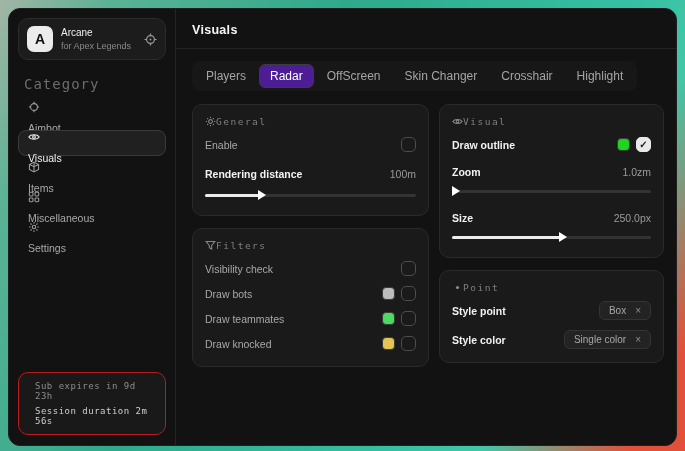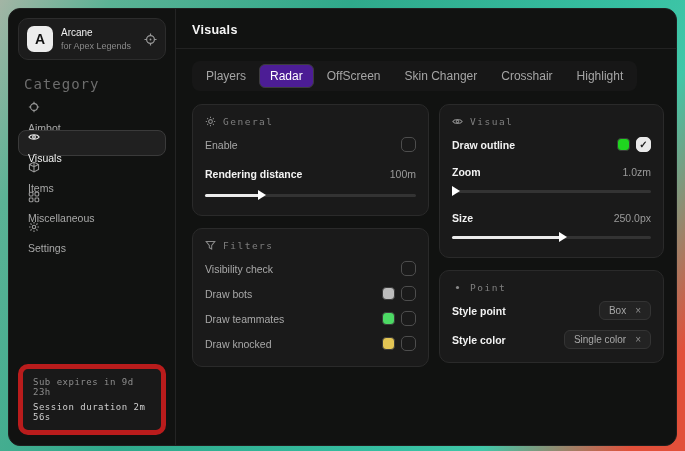--- a/index.html
+++ b/index.html
@@ -21,35 +21,35 @@
   .brand-title { color:#f0f0f0; font-size:10px; font-weight:normal; }
   .brand-sub { color:#8a8a8a; font-size:9px; margin-top:2px; }
   .target-btn { color:#9a9a9a; display:flex; }
   .category { font-family:"DejaVu Sans Mono", monospace; color:#6d6d6d; font-size:14px; letter-spacing:1px; margin:16px 6px 8px 6px; }
   .nav { display:flex; flex-direction:column; gap:4px; }
   .nav-item { display:flex; align-items:flex-start; gap:9px; height:26px; padding:0 9px; border-radius:8px; color:#a9a9a9; font-size:10.5px; border:1px solid transparent; cursor:pointer;flex-direction:column; }
   .nav-item .nicon { display:flex; color:#9a9a9a; }
   .nav-item.selected { background:#202020; border-color:#3a3a3a; color:#f2f2f2; }
   .nav-item.selected .nicon { color:#e8e8e8; }
   .flex-spacer { flex:1; }
-  .footer-card { background:#191919; border:5px solid #b91c1c; border-radius:10px; padding:8px 10px; font-family:"DejaVu Sans Mono", monospace; }
+  .footer-card { background:#191919; border:1px solid #b91c1c; border-radius:10px; padding:8px 16px; font-family:"DejaVu Sans Mono", monospace; }
   .foot-line1 { color:#8d8d8d; font-size:9px; letter-spacing:.5px; }
   .foot-line2 { color:#cfcfcf; font-size:9px; letter-spacing:.5px; margin-top:5px; }
   
   .main { flex:1; display:flex; flex-direction:column; }
   .main-header { padding:14px 16px 11px 16px; border-bottom:1px solid #222; }
   .page-title { color:#f5f5f5; font-size:12.5px; font-weight:bold; letter-spacing:.3px; }
   .tabbar { margin:12px 16px 0 16px; align-self:flex-start; display:inline-flex; gap:2px; background:#171717; border-radius:8px; padding:3px; }
   .tab { font-size:12px; color:#a5a5a5; padding:4px 10px; border-radius:6px; border:1px solid transparent; cursor:pointer; white-space:nowrap; }
   .tab.selected { background:#4c1d95; border-color:#3c3c3c; color:#fff; }
   .content { display:flex; gap:10px; padding:13px 16px; align-items:flex-start; }
   .col-left { width:237px; display:flex; flex-direction:column; gap:12px; }
   .col-right { width:225px; display:flex; flex-direction:column; gap:12px; }
   .card { background:#1a1a1a; border:1px solid #2a2a2a; border-radius:10px; padding:9px 12px 11px 12px; }
-  .card-header { display:flex; align-items:center; gap:7px; color:#7f7f7f; font-family:"DejaVu Sans Mono", monospace; font-size:9.5px; letter-spacing:1.5px; margin:2px 0 6px 0; }
+  .card-header { display:flex; align-items:center; color:#7f7f7f; font-family:"DejaVu Sans Mono", monospace; font-size:9.5px; letter-spacing:1.5px; margin:2px 0 6px 0; }
   .card-header .hicon { display:flex; color:#8a8a8a; }
   .row { display:flex; align-items:center; justify-content:space-between; min-height:23px; }
   .row-label { color:#a8a8a8; font-size:10.5px; }
   .row-label.strong { color:#f2f2f2; font-weight:bold; }
   .row-value { color:#9a9a9a; font-size:10.5px; }
   .row-controls { display:flex; align-items:center; gap:6px; }
   
   .checkbox { width:15px; height:15px; border-radius:5px; border:1.5px solid #4d4d4d; background:transparent; cursor:pointer; display:flex; align-items:center; justify-content:center; }
   .checkbox.checked { background:#e9e9e9; border-color:#e9e9e9; }
   .checkbox.checked::after { content:"\2713"; color:#1a1a1a; font-size:10px; font-weight:bold; line-height:1; }

